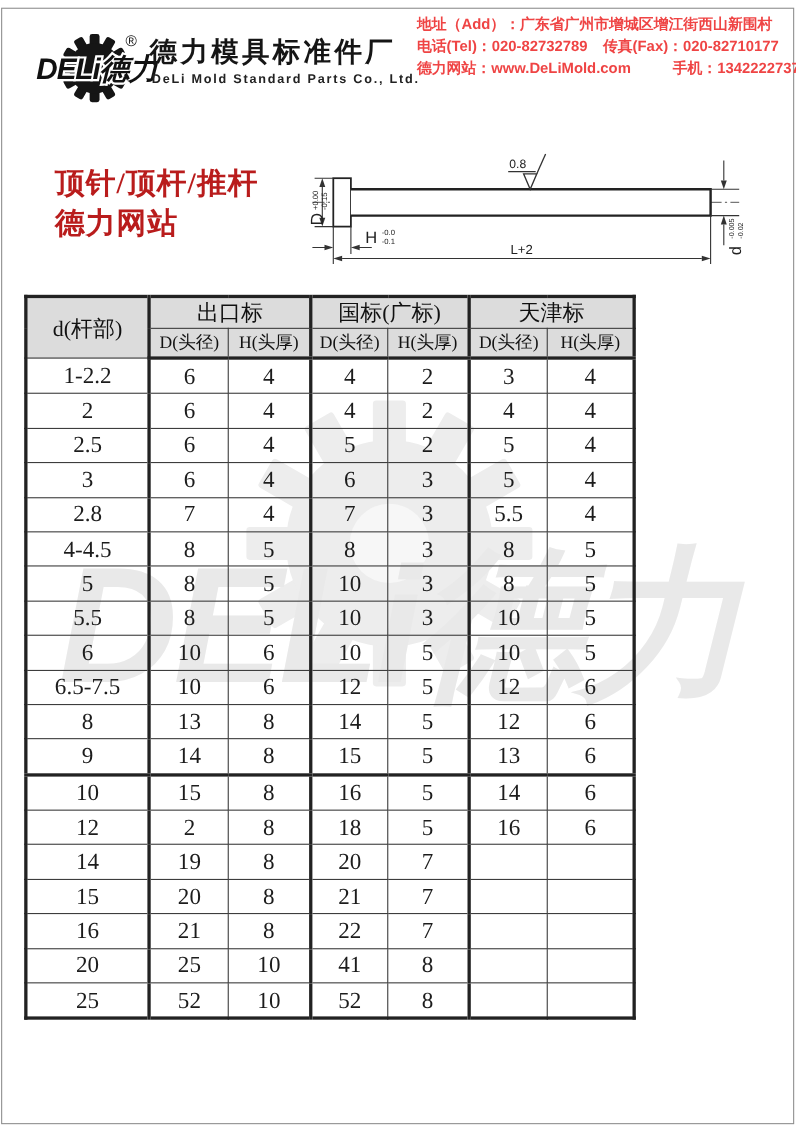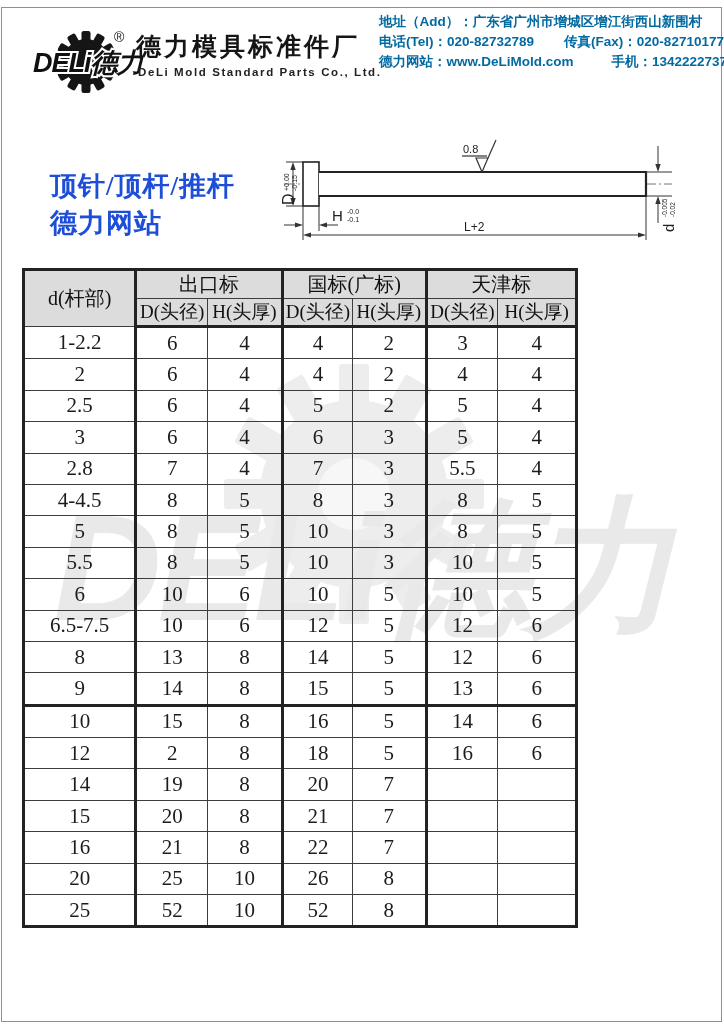--- a/index.html
+++ b/index.html
@@ -17,50 +17,50 @@
     position:absolute;left:136px;top:30px;
     font-size:25px;font-weight:700;letter-spacing:3px;color:#151515;
     font-family:"Liberation Sans",sans-serif;white-space:nowrap;
   }
   .company-en{
     position:absolute;left:138px;top:66px;
     font-size:11.5px;font-weight:700;letter-spacing:1.6px;color:#222;white-space:nowrap;
   }
   .contact{
     position:absolute;left:379px;top:12px;width:336px;
-    font-size:13.5px;line-height:20px;font-weight:600;color:#0369a1;
+    font-size:13.5px;line-height:20px;font-weight:600;color:#ef4444;
   }
   .contact .line{white-space:nowrap;}
-  .contact .gap1{margin-left:30px;}
+  .contact .gap1{margin-left:14px;}
   .contact .gap2{margin-left:38px;}
   
   .section-title{
-    position:absolute;left:50px;top:168px;
+    position:absolute;left:50px;top:148px;
     font-family:"Liberation Serif",serif;font-weight:700;
-    font-size:27px;line-height:37px;letter-spacing:1px;color:#1d4ed8;white-space:nowrap;
+    font-size:27px;line-height:37px;letter-spacing:1px;color:#b91c1c;white-space:nowrap;
   }
   
   .drawing-svg{position:absolute;left:270px;top:128px;}
   .drawing-svg text{font-family:"Liberation Sans",sans-serif;fill:#222;}
   
   .watermark-svg{position:absolute;left:20px;top:352px;z-index:0;pointer-events:none;}
   
   .spec-table{
     position:absolute;left:22px;top:268px;width:556px;z-index:1;
     border-collapse:collapse;table-layout:fixed;
     font-family:"Liberation Serif",serif;background:transparent;
     border:3px solid #222;
   }
   .spec-table th,.spec-table td{
     border:1.5px solid #3d3d3d;text-align:center;vertical-align:middle;padding:0;
   }
   .spec-table thead th{
     background:#dcdcdc;font-weight:400;font-size:20px;height:25px;color:#111;
   }
-  .spec-table thead tr.h2 th{border-bottom:3px solid #222;font-size:19px;}
+  .spec-table thead tr.h2 th{border-bottom:3px solid #222;font-size:16px;}
   .spec-table td{font-size:21px;height:30.4px;color:#1c1c1c;background:transparent;}
   .spec-table .g-sep{border-left:3px solid #222;}
   .spec-table tr.thick td{border-bottom:3px solid #222;}
 </style>
 </head>
 <body>
 
 <div class="page">
   <div class="page-frame"></div>
 
@@ -366,21 +366,21 @@
           <td>8</td>
           <td class="g-sep">22</td>
           <td>7</td>
           <td class="g-sep"></td>
           <td></td>
         </tr>
         <tr>
           <td>20</td>
           <td class="g-sep">25</td>
           <td>10</td>
-          <td class="g-sep">26</td>
+          <td class="g-sep">41</td>
           <td>8</td>
           <td class="g-sep"></td>
           <td></td>
         </tr>
         <tr>
           <td>25</td>
           <td class="g-sep">52</td>
           <td>10</td>
           <td class="g-sep">52</td>
           <td>8</td>

